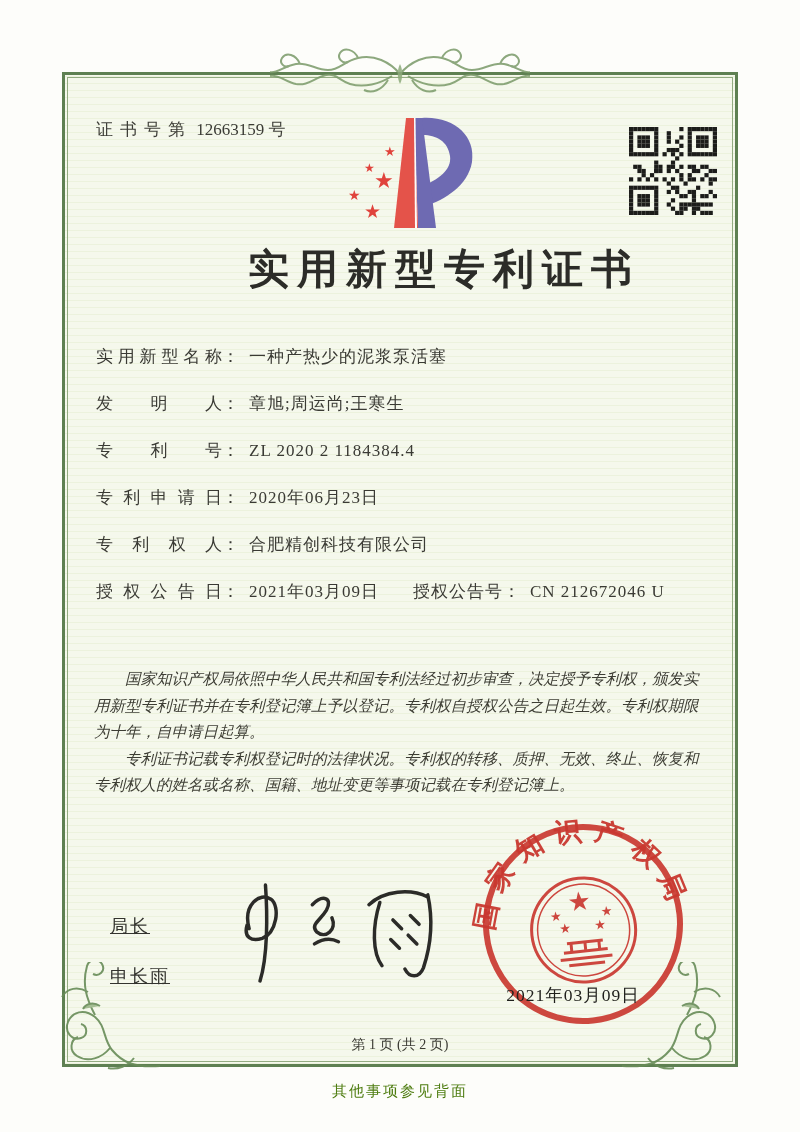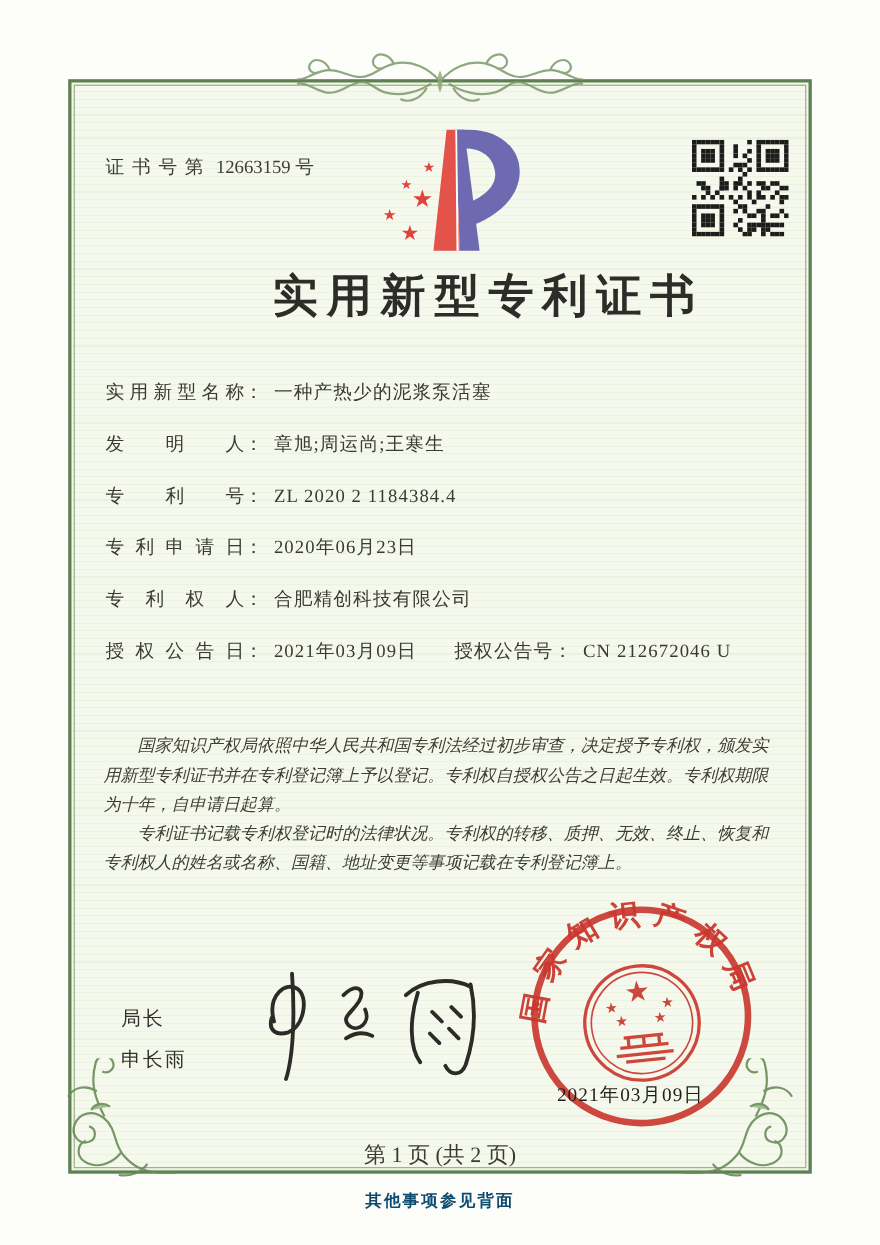--- a/index.html
+++ b/index.html
@@ -14,21 +14,21 @@
     box-sizing:border-box;
     border:3px solid #5e8052;
     background:
       repeating-linear-gradient(0deg,#ecf2dd 0px,#ecf2dd 1px,rgba(0,0,0,0) 1px,rgba(0,0,0,0) 7px),
       #f5f8ec;
   }
   .frame::after{
     content:"";position:absolute;inset:2px;border:1px solid #93ab81;pointer-events:none;
   }
   .cert-number{
-    position:absolute;left:96px;top:140px;font-size:17px;color:#3c3c36;
+    position:absolute;left:96px;top:118px;font-size:17px;color:#3c3c36;
   }
   .cert-number .sp{letter-spacing:7px;}
   .logo{position:absolute;left:338px;top:110px;}
   .qr{position:absolute;left:629px;top:127px;}
   .title{
     position:absolute;left:62px;top:242px;width:764px;text-align:center;
     font-size:41px;font-weight:bold;letter-spacing:8px;color:#2c2c28;
   }
   .fields{position:absolute;left:96px;top:344px;width:616px;}
   .field-row{margin-bottom:22px;font-size:17px;line-height:25px;color:#3a3a34;}
@@ -39,34 +39,34 @@
   .fcolon{display:inline-block;vertical-align:top;margin-right:10px;}
   .fvalue{display:inline-block;vertical-align:top;max-width:455px;letter-spacing:1px;}
   .pair2{display:inline-block;margin-left:34px;text-align:center;}
   .pair2 .flabel2{letter-spacing:1px;}
   .paragraphs{
     position:absolute;left:94px;top:666px;width:618px;
     font-size:15.5px;line-height:26.5px;font-style:italic;color:#3d3d34;
   }
   .paragraphs p{margin:0;text-indent:2em;}
   .signer{position:absolute;left:110px;top:914px;font-size:18px;color:#33332e;}
-  .signer div{margin-bottom:13px;letter-spacing:2px;}
+  .signer div{margin-bottom:26px;letter-spacing:2px;text-decoration:underline;}
   .signature{position:absolute;left:218px;top:872px;}
   .seal{position:absolute;left:470px;top:818px;transform:rotate(-6deg);}
   .seal-date{
     position:absolute;left:488px;top:983px;width:170px;text-align:center;
     font-size:17.5px;color:#1f1f1c;letter-spacing:1px;
   }
   .page-num{
     position:absolute;left:62px;top:1036px;width:676px;text-align:center;
-    font-size:20px;color:#3a3a32;
+    font-size:14px;color:#3a3a32;
   }
   .back-note{
     position:absolute;left:0;top:1082px;width:800px;text-align:center;
-    font-size:15px;color:#0c4a6e;letter-spacing:2px;font-weight:bold;
+    font-size:15px;color:#4d7c0f;letter-spacing:2px;
   }
   .ornament-top{position:absolute;left:270px;top:42px;}
   .flourish-bl{position:absolute;left:48px;top:962px;}
   .flourish-br{position:absolute;left:622px;top:962px;transform:scaleX(-1);}
   svg text{font-family:"DejaVu Sans",sans-serif;}
   svg .serif{font-family:"DejaVu Serif","Liberation Serif",serif;}
 </style>
 </head>
 <body>
 

